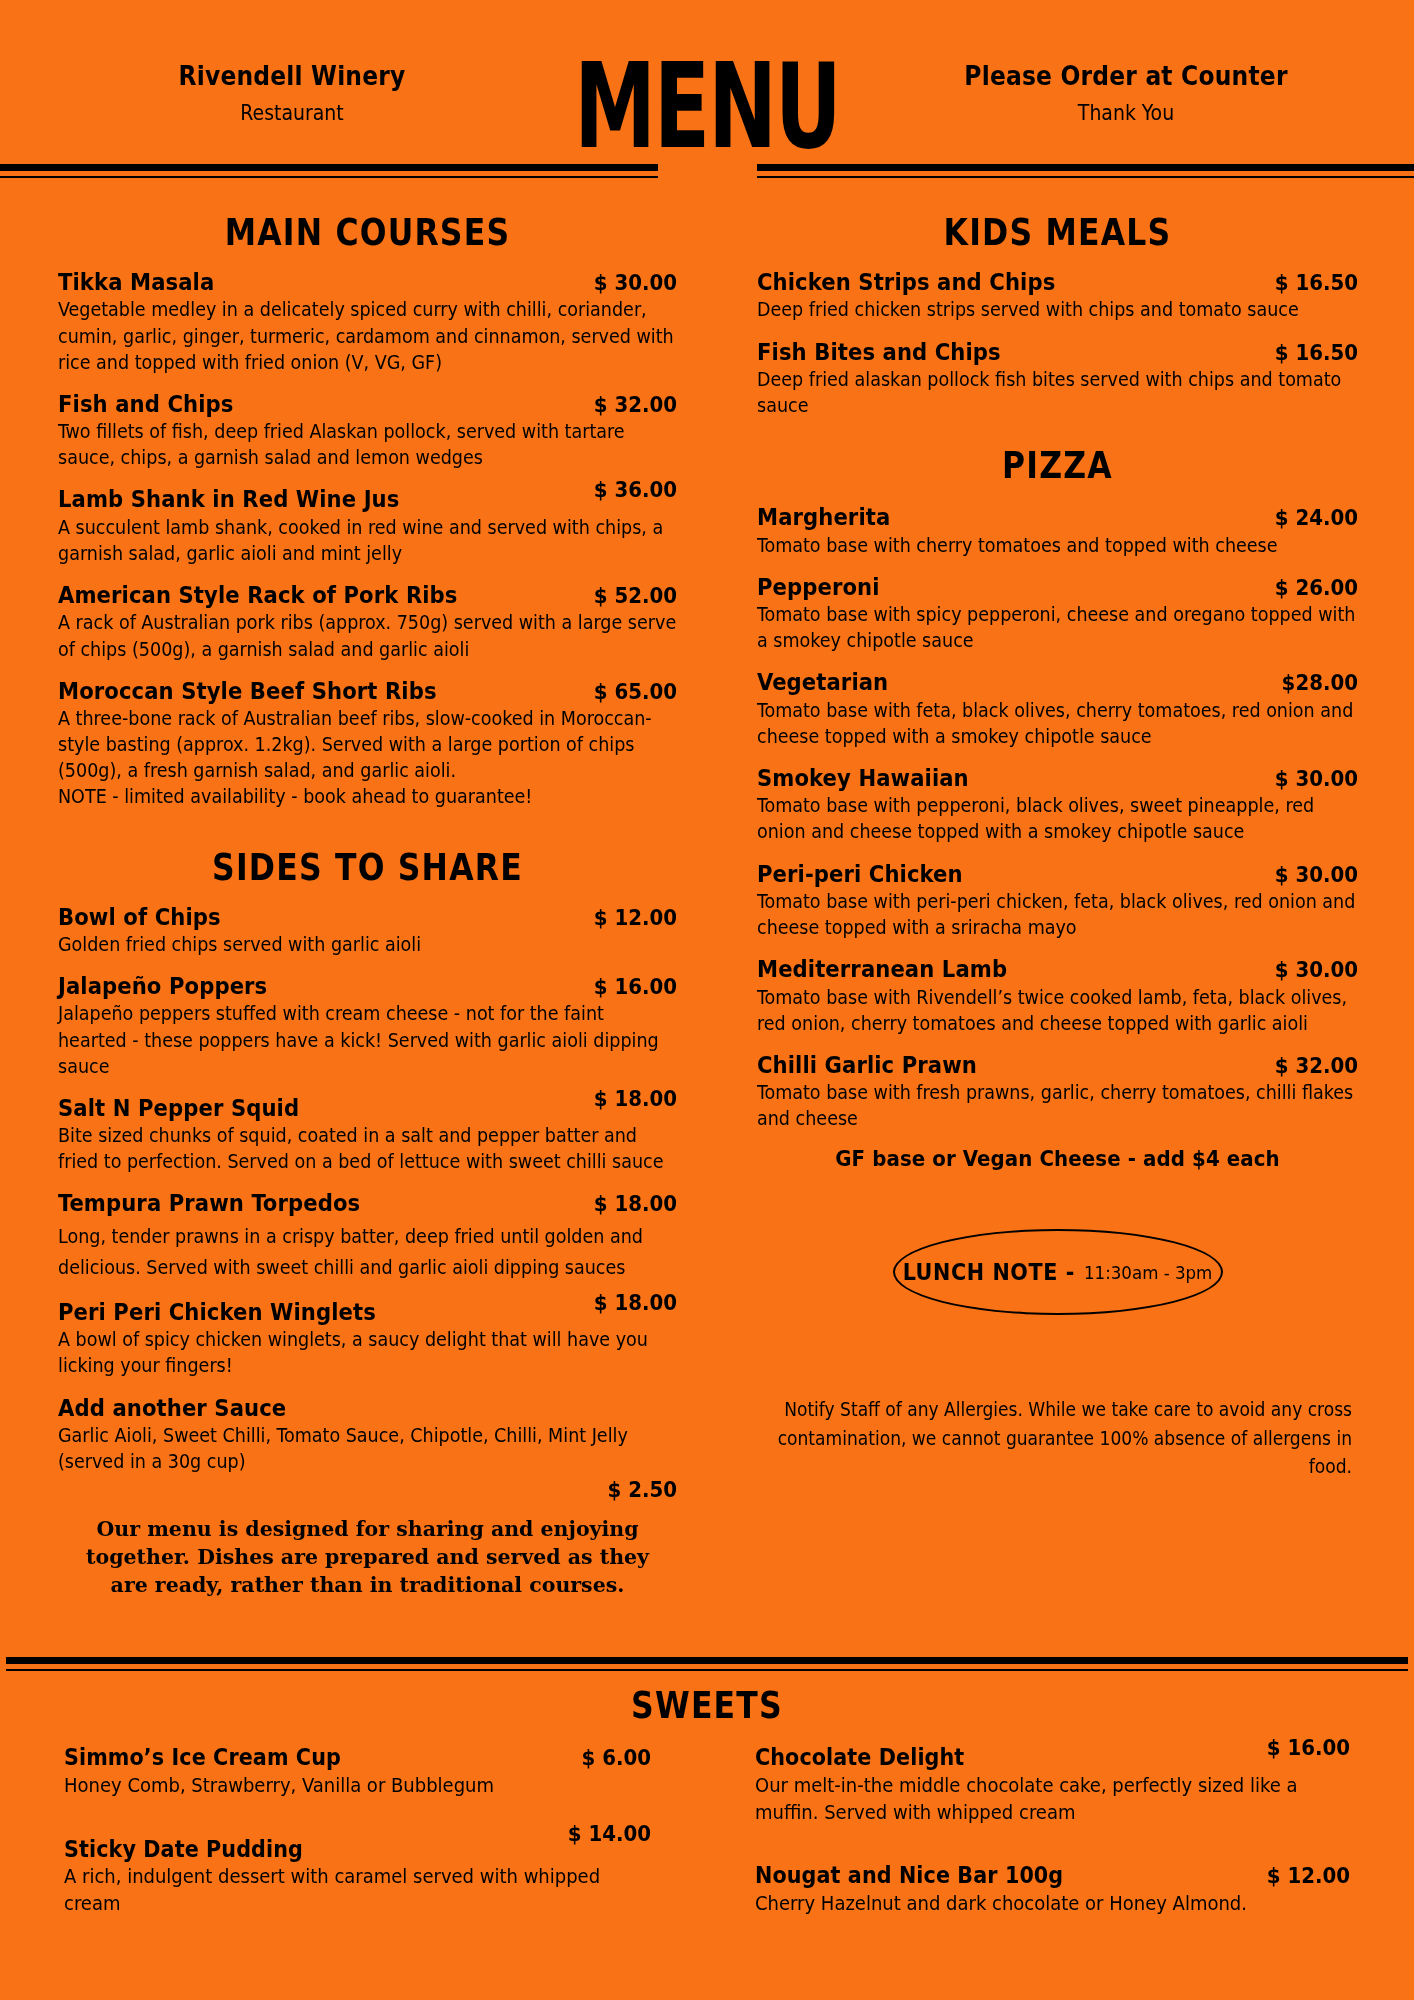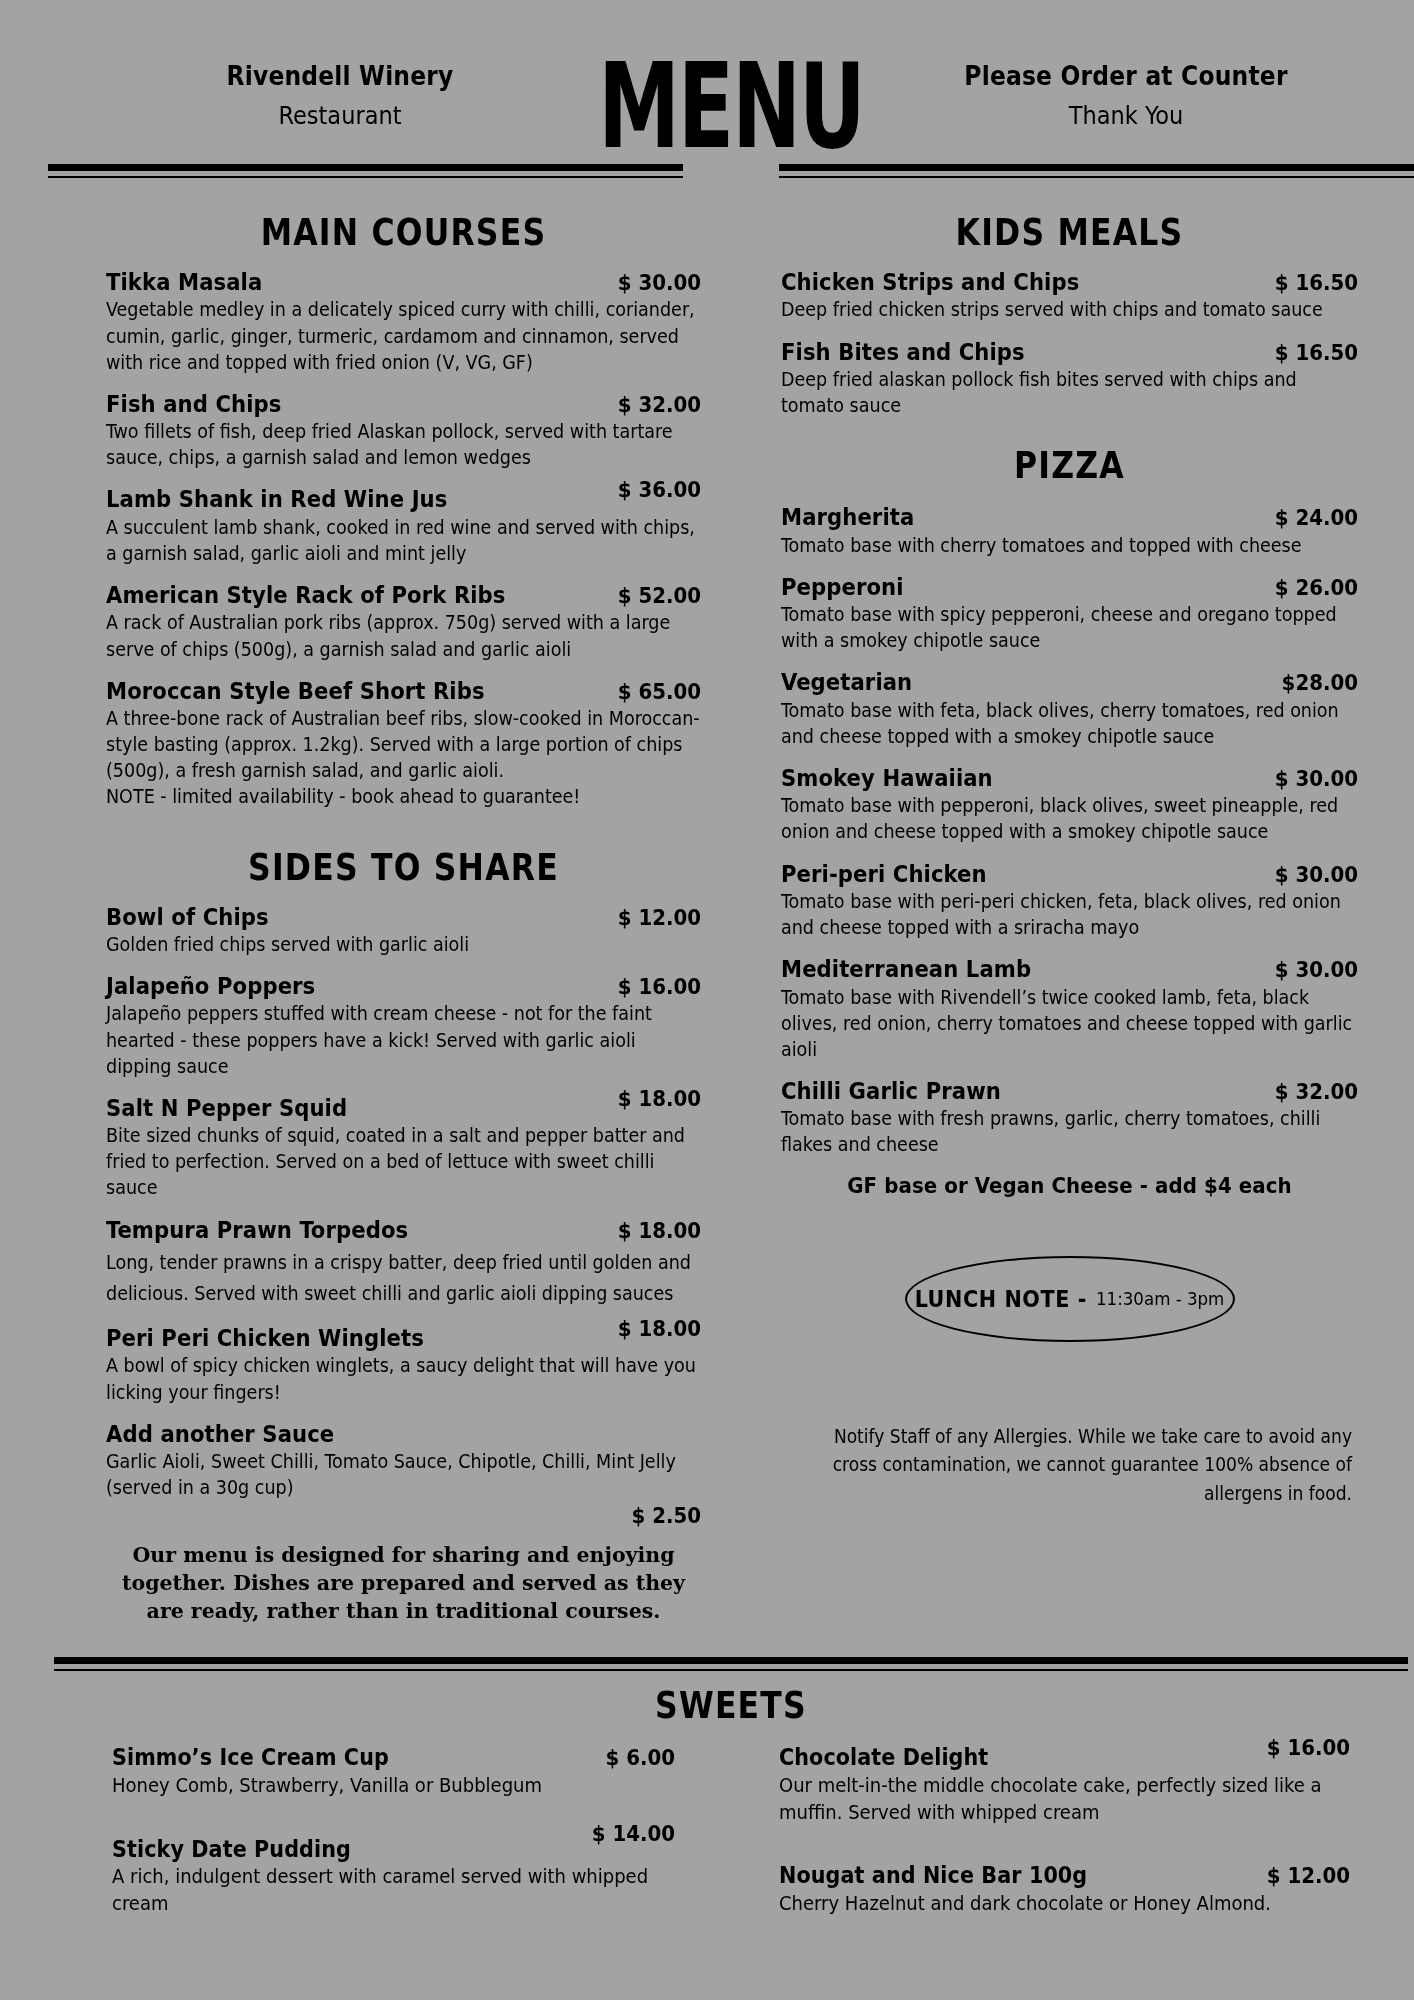--- a/index.html
+++ b/index.html
@@ -11,22 +11,21 @@
     background: #ffffff;
     font-family: "DejaVu Sans Condensed", "Liberation Sans Narrow", "Liberation Sans", sans-serif;
     color: #000000;
     overflow: hidden;
   }
 
   .page {
     position: relative;
     width: 1414px;
     height: 2000px;
-    background: #a3a3a3;
-    padding-left: 48px;
+    background: #f97316;
   }
 
   
   .header {
     display: flex;
     align-items: flex-start;
     justify-content: space-between;
     padding: 46px 60px 0 60px;
     height: 160px;
   }
@@ -38,21 +37,21 @@
   .header-side.left { padding-left: 44px; }
   .header-side.right { padding-right: 36px; }
   .brand-name {
     font-size: 26px;
     font-weight: bold;
     letter-spacing: 0.2px;
     line-height: 1.15;
     font-stretch: condensed;
   }
   .brand-sub {
-    font-size: 25px;
+    font-size: 21px;
     font-weight: normal;
     margin-top: 9px;
   }
   .menu-word {
     font-size: 96px;
     font-weight: bold;
     letter-spacing: -2px;
     line-height: 1;
     transform: scaleY(1.22) scaleX(0.95);
     transform-origin: top center;

